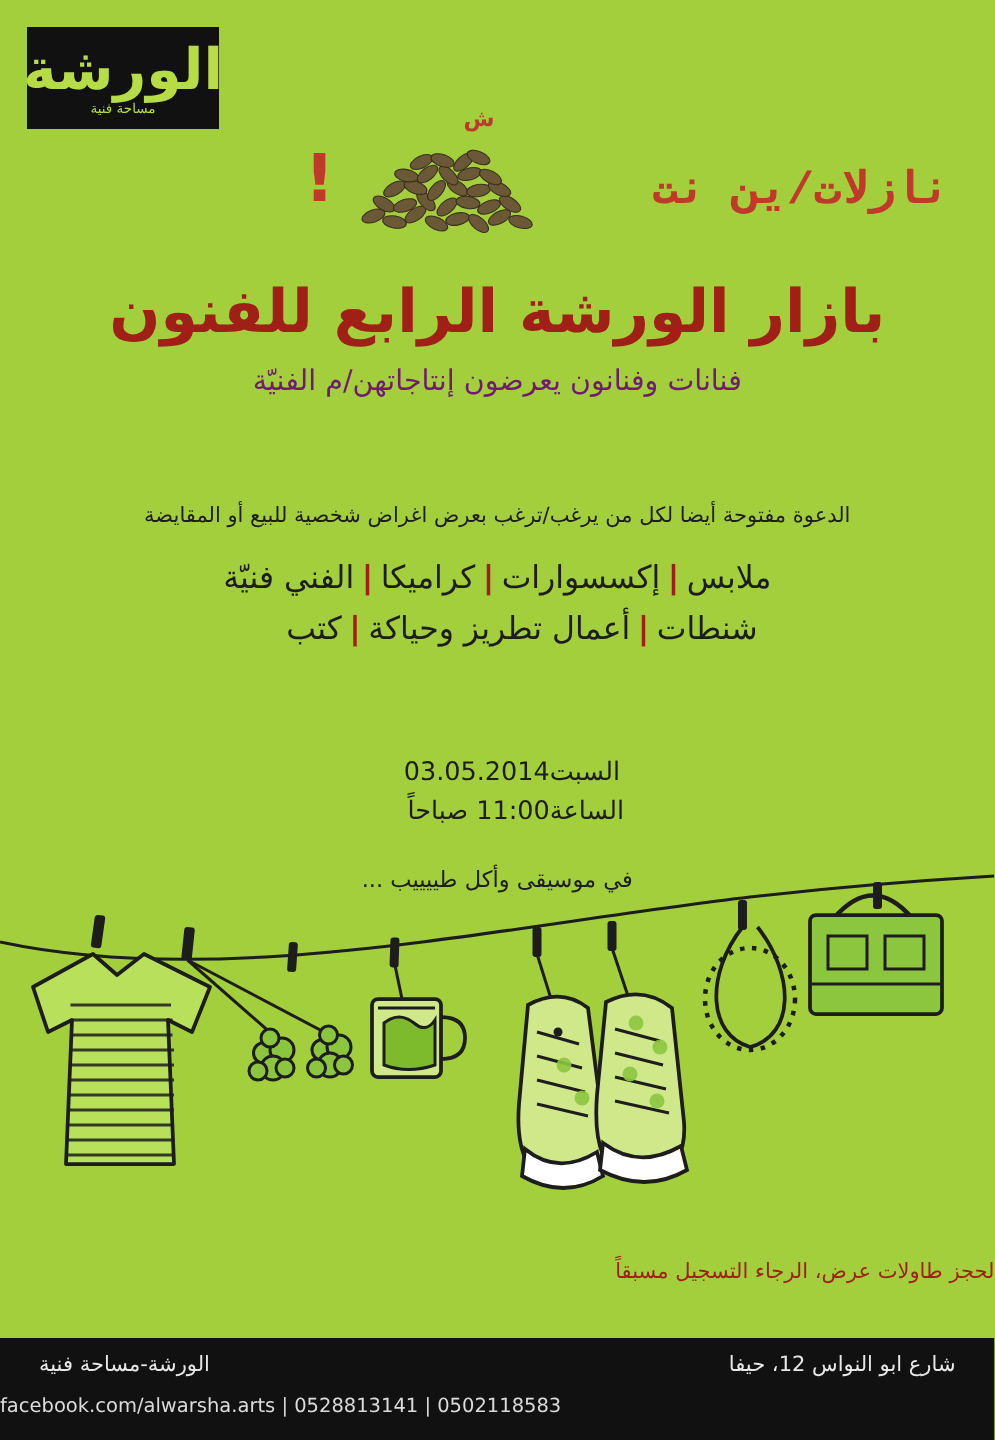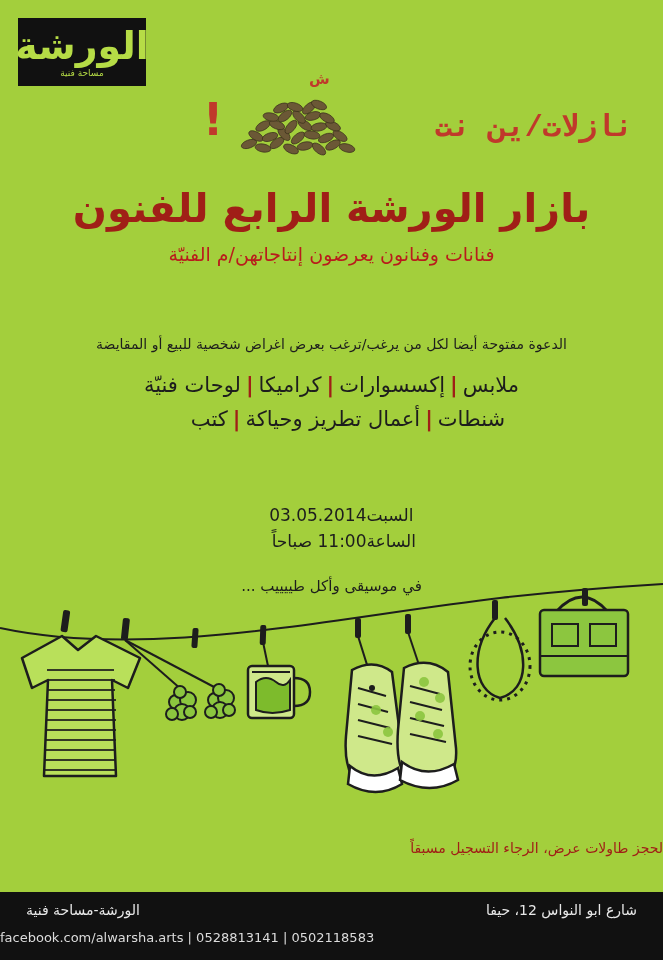--- a/index.html
+++ b/index.html
@@ -105,21 +105,21 @@
     color: #a01f17;
     letter-spacing: 0;
   }
   .title-sub {
     position: absolute;
     top: 243px;
     right: 0;
     left: 0;
     text-align: center;
     font-size: 19px;
-    color: #b91c1c;
+    color: #701a75;
   }
 
   
   .invite {
     position: absolute;
     top: 336px;
     right: 0;
     left: 0;
     text-align: center;
     font-size: 14px;
@@ -262,21 +262,21 @@
       </svg>
     </div>
   </div>
 
   <div class="title-main">بازار الورشة الرابع للفنون</div>
   <div class="title-sub">فنانات وفنانون يعرضون إنتاجاتهن/م الفنيّة</div>
 
   <div class="invite">الدعوة مفتوحة أيضا لكل من يرغب/ترغب بعرض اغراض شخصية للبيع أو المقايضة</div>
 
   <div class="cat-line l1">
-    <span>ملابس</span><span class="sep">|</span><span>إكسسوارات</span><span class="sep">|</span><span>كراميكا</span><span class="sep">|</span><span>لوحات فنيّة</span>
+    <span>ملابس</span><span class="sep">|</span><span>إكسسوارات</span><span class="sep">|</span><span>كراميكا</span><span class="sep">|</span><span>الفني فنيّة</span>
   </div>
   <div class="cat-line l2">
     <span>شنطات</span><span class="sep">|</span><span>أعمال تطريز وحياكة</span><span class="sep">|</span><span>كتب</span>
   </div>
 
   <div class="dt row1">
     <span class="lbl">السبت</span><span class="val">03.05.2014</span>
   </div>
   <div class="dt row2">
     <span class="lbl">الساعة</span><span class="val">11:00 صباحاً</span>

